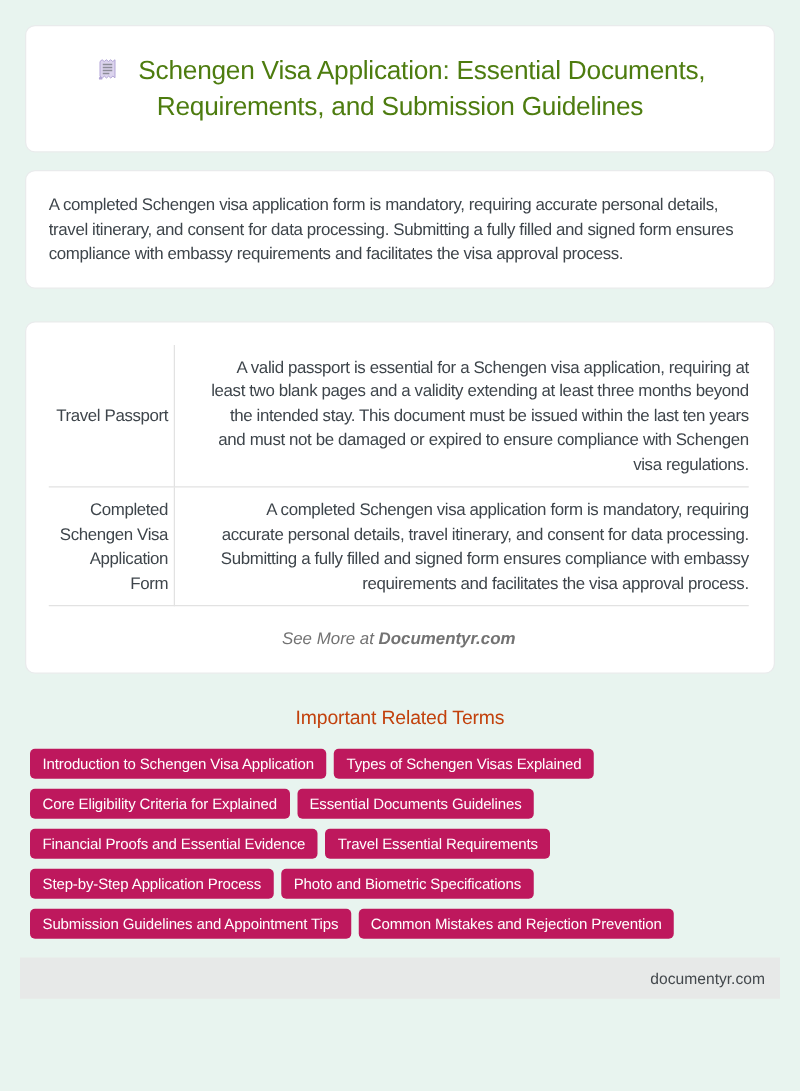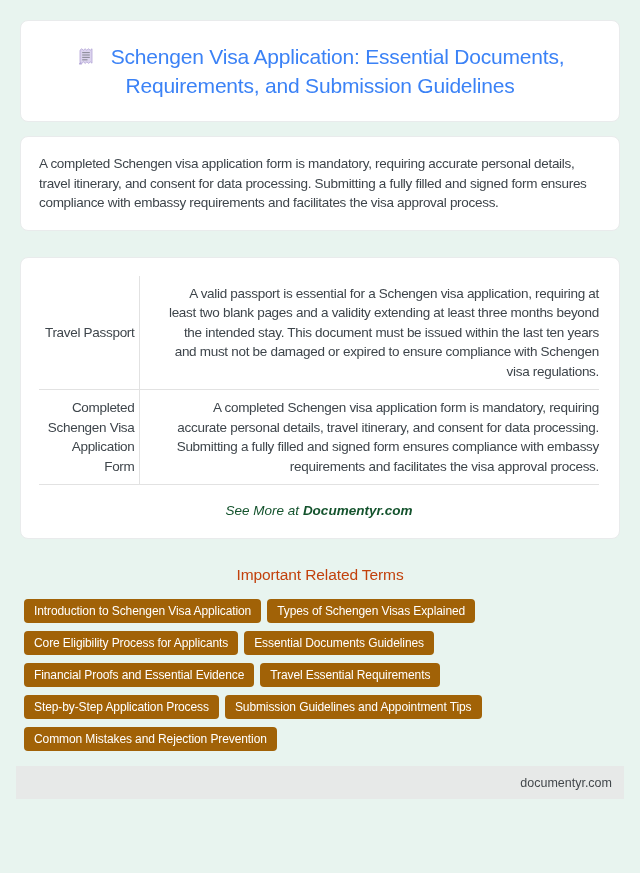--- a/index.html
+++ b/index.html
@@ -21,21 +21,21 @@
   
   .title-card { margin-top: 20px; padding: 21px 24px; }
   .page-title {
     margin: 0 auto;
     max-width: 500px;
     font-size: 21px;
     line-height: 29px;
     font-weight: 500;
     letter-spacing: -0.2px;
     text-align: center;
-    color: #3b82f6;
+    color: #4d7c0f;
   }
   .doc-icon {
     display: inline-block;
     vertical-align: -3px;
     margin-right: 15px;
     width: 20px; height: 20px;
   }
   
   .summary-card { margin-top: 14px; padding: 17px 18px; }
   .body-text {
@@ -60,42 +60,42 @@
     width: 100px;
     padding: 8px 4px 8px 0;
     border-right: 1px solid #e2e2e2;
   }
   td.desc-cell { padding: 8px 0 8px 21px; }
   .see-more {
     margin: 18px 0 2px;
     text-align: center;
     font-style: italic;
     font-size: 13.5px;
-    color: #14532d;
+    color: #737373;
   }
   .see-more strong { font-weight: bold; }
   
   .related-heading {
     margin: 27px 0 15px;
     text-align: center;
     font-size: 15.5px;
     font-weight: 500;
     letter-spacing: -0.1px;
     color: #c2410c;
   }
   .tags {
     margin: 0 20px 0 24px;
     width: 596px;
     display: flex;
     flex-wrap: wrap;
     gap: 8px 6px;
   }
   .tag {
     display: inline-block;
-    background: #a16207;
+    background: #be185d;
     color: #ffffff;
     font-size: 12px;
     line-height: 14px;
     letter-spacing: -0.1px;
     padding: 5px 10px;
     border-radius: 4px;
     white-space: nowrap;
     cursor: pointer;
   }
   
@@ -151,25 +151,26 @@
       </tbody>
     </table>
     <p class="see-more"><span>See More at </span><strong>Documentyr.com</strong></p>
   </section>
 
   <h2 class="related-heading">Important Related Terms</h2>
 
   <div class="tags">
     <span class="tag">Introduction to Schengen Visa Application</span>
     <span class="tag">Types of Schengen Visas Explained</span>
-    <span class="tag">Core Eligibility Process for Applicants</span>
+    <span class="tag">Core Eligibility Criteria for Explained</span>
     <span class="tag">Essential Documents Guidelines</span>
     <span class="tag">Financial Proofs and Essential Evidence</span>
     <span class="tag">Travel Essential Requirements</span>
     <span class="tag">Step-by-Step Application Process</span>
+    <span class="tag">Photo and Biometric Specifications</span>
     <span class="tag">Submission Guidelines and Appointment Tips</span>
     <span class="tag">Common Mistakes and Rejection Prevention</span>
   </div>
 
   <footer class="footer">
     <span>documentyr.com</span>
   </footer>
 
 </div>
 

